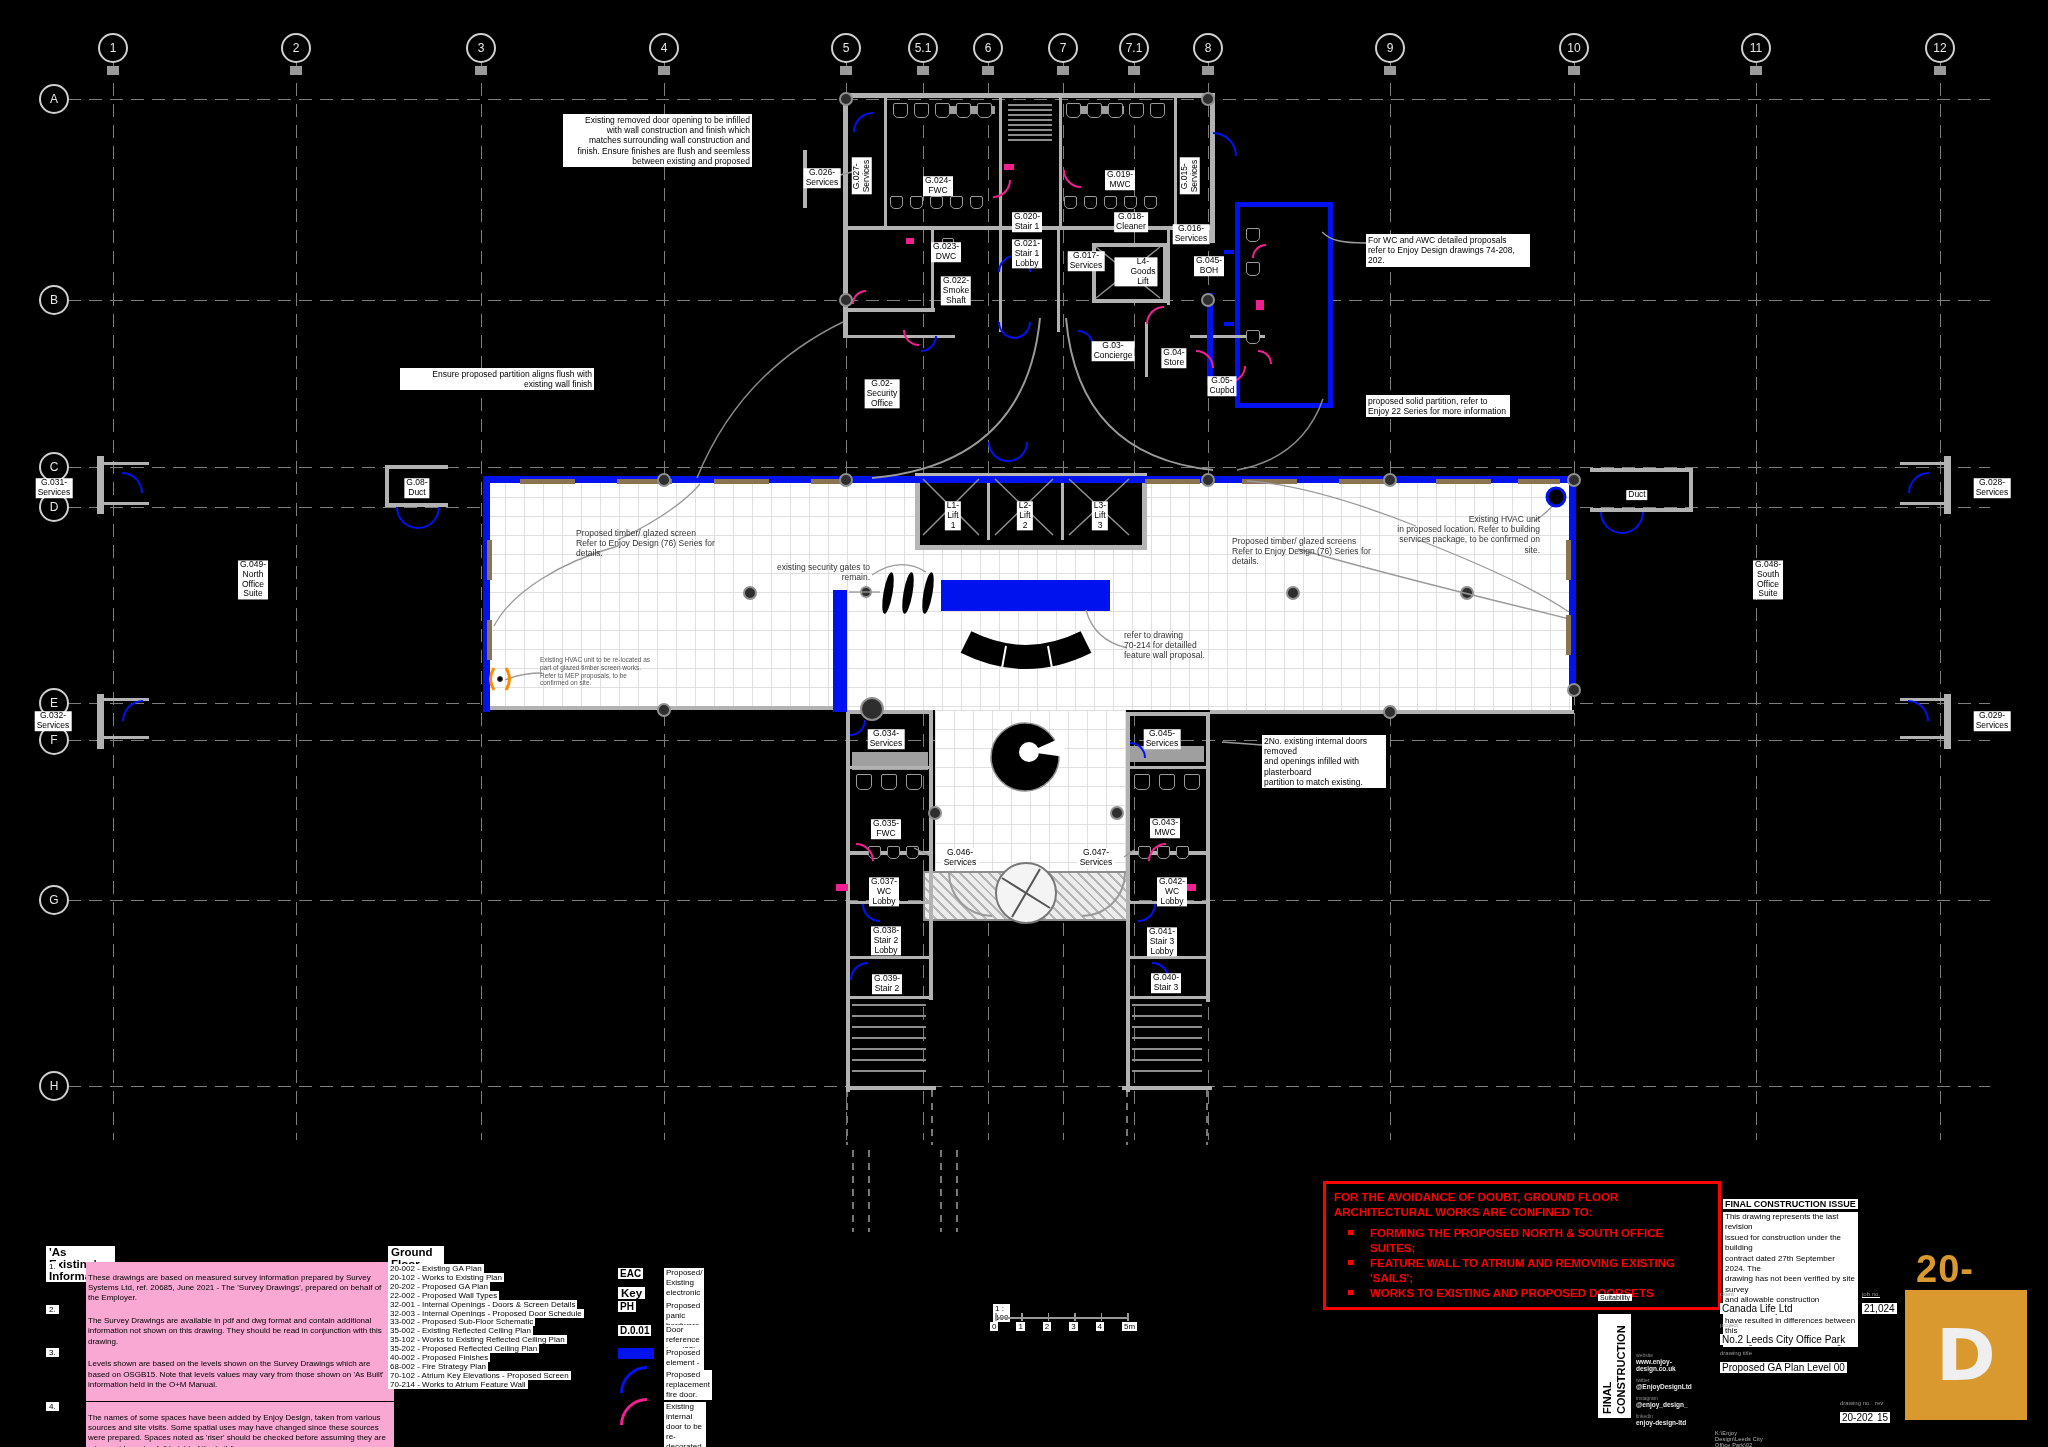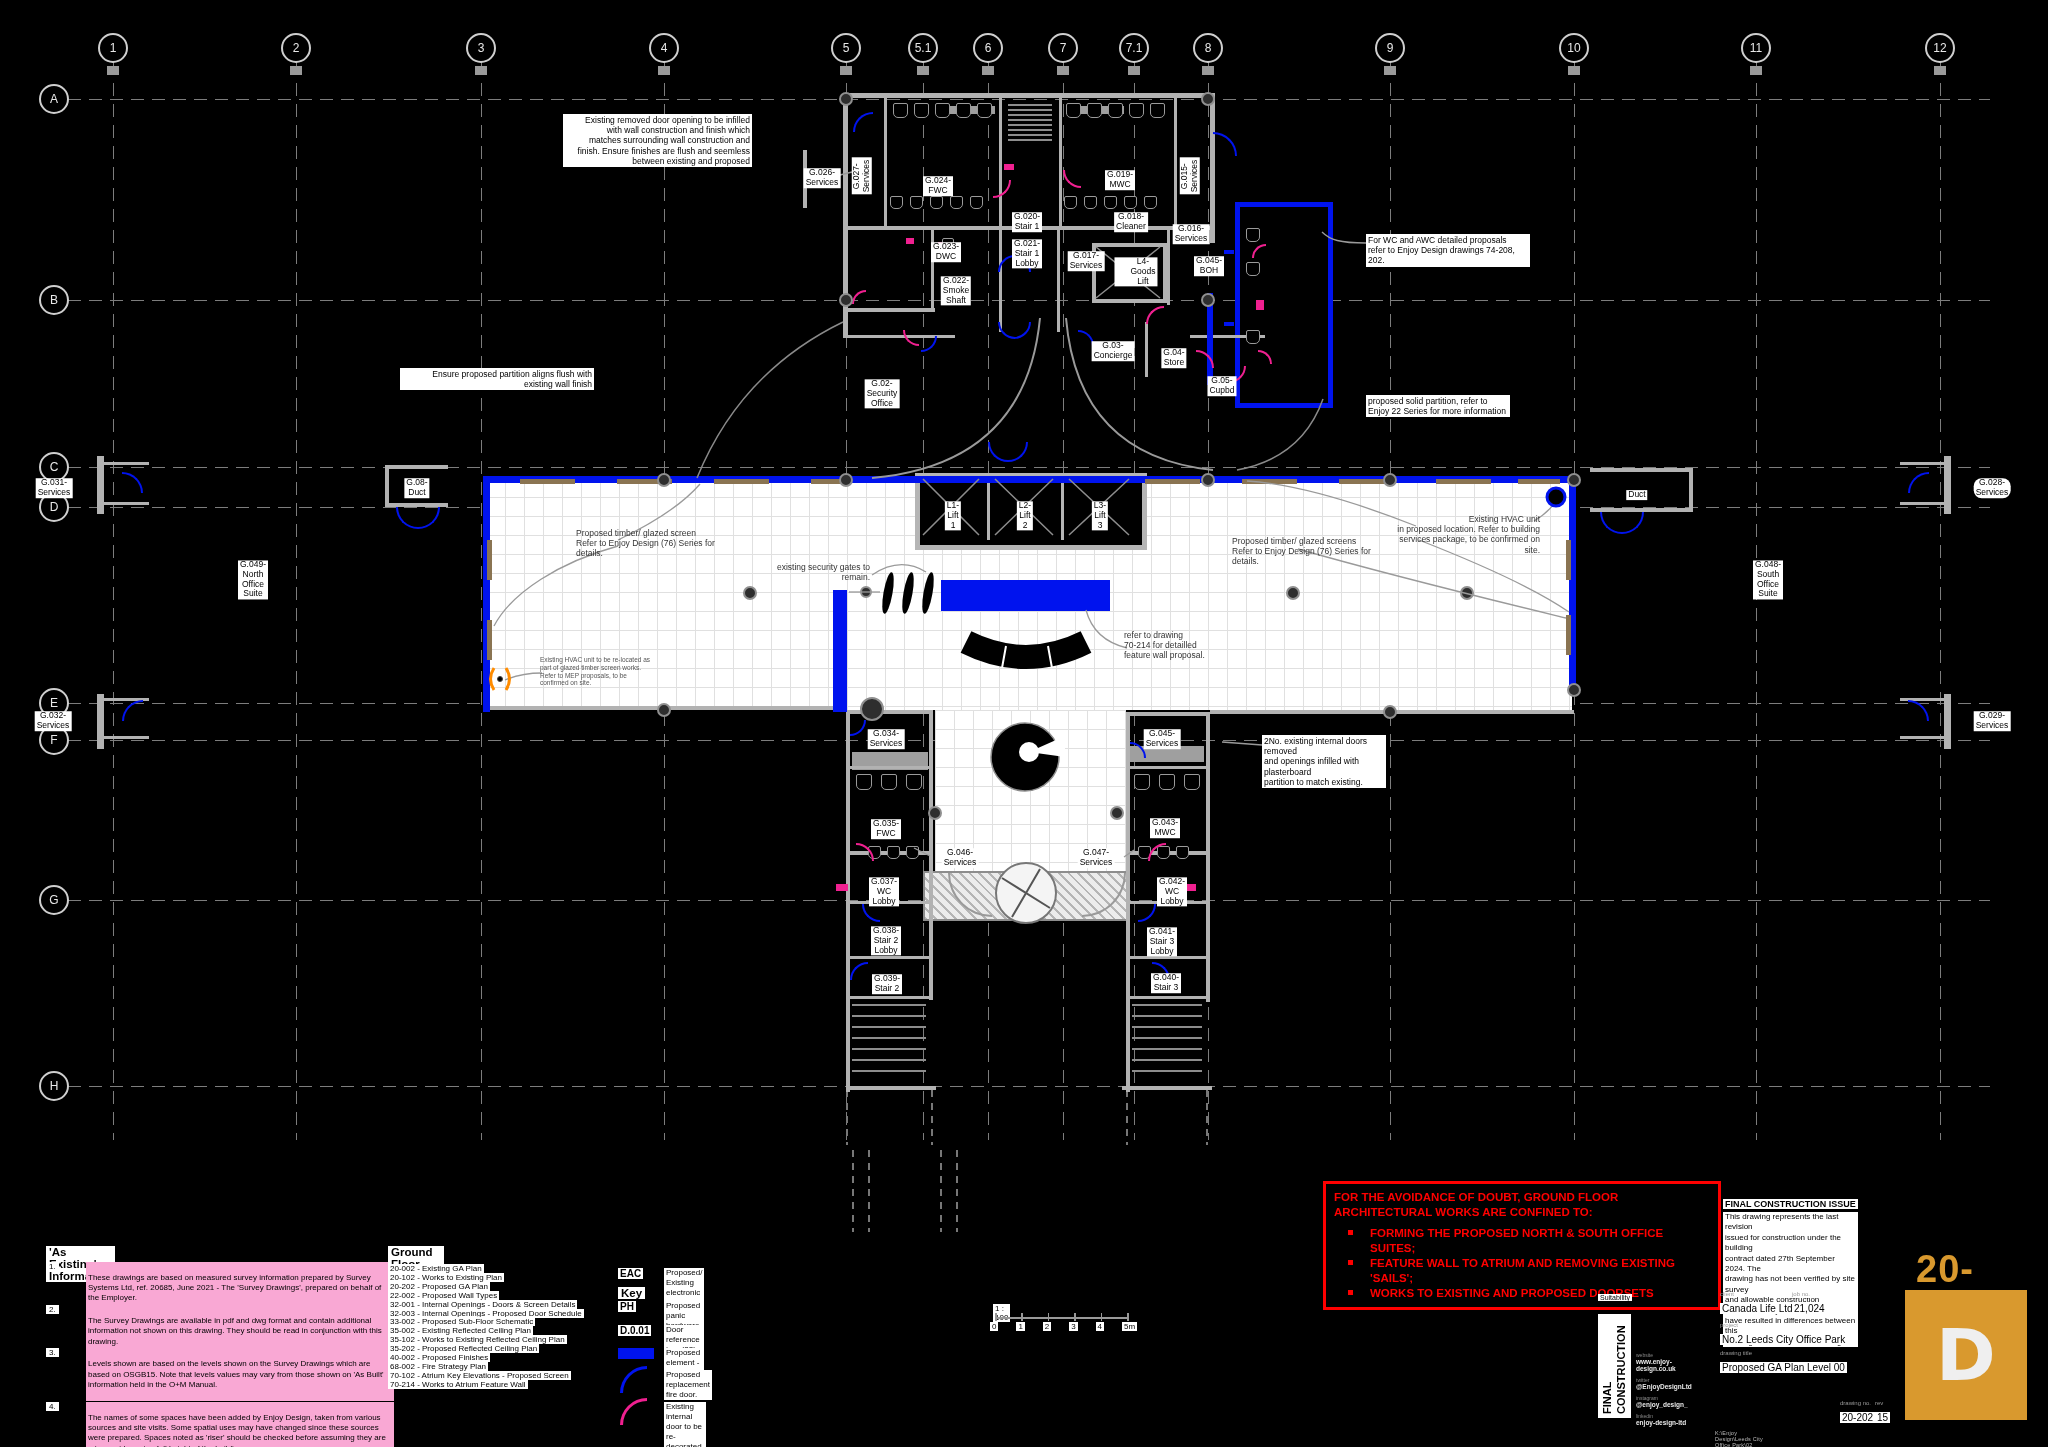--- a/index.html
+++ b/index.html
@@ -365,21 +365,21 @@
       <div class="roomlbl" style="left: 1209px; top: 266px;">G.045-BOH</div>
       <div class="roomlbl" style="left: 882px; top: 394px;">G.02-Security
 Office</div>
       <div class="roomlbl" style="left: 1113px; top: 351px;">G.03-Concierge</div>
       <div class="roomlbl" style="left: 1174px; top: 358px;">G.04-Store</div>
       <div class="roomlbl" style="left: 1222px; top: 386px;">G.05-Cupbd</div>
       <div class="roomlbl" style="left: 417px; top: 488px;">G.08-Duct</div>
       <div class="roomlbl" style="left: 1637px; top: 495px;">Duct</div>
       <div class="roomlbl" style="left: 54px; top: 488px;">G.031-Services</div>
       <div class="roomlbl" style="left: 53px; top: 721px;">G.032-Services</div>
-      <div class="roomlbl" style="left: 1992px; top: 488px; border-radius: 8px;">G.028-Services</div>
+      <div class="roomlbl" style="left: 1992px; top: 488px;">G.028-Services</div>
       <div class="roomlbl" style="left: 1992px; top: 721px;">G.029-Services</div>
       <div class="roomlbl" style="left: 253px; top: 580px;">G.049-North
 Office Suite</div>
       <div class="roomlbl" style="left: 1768px; top: 580px;">G.048-South
 Office Suite</div>
       <div class="roomlbl" style="left: 953px; top: 516px;">L1-Lift 1</div>
       <div class="roomlbl" style="left: 1025px; top: 516px;">L2-Lift 2</div>
       <div class="roomlbl" style="left: 1100px; top: 516px;">L3-Lift 3</div>
       <div class="roomlbl" style="left: 886px; top: 739px;">G.034-Services</div>
       <div class="roomlbl" style="left: 886px; top: 829px;">G.035-FWC</div>
@@ -602,21 +602,21 @@
 contract dated 27th September 2024. The
 drawing has not been verified by site survey
 and allowable construction tolerances may
 have resulted in differences between this
 drawing and the finished building.</div>
     </div>
     <div class="tb" style="left:1720px;top:1291px;">
       <div class="lab">client</div>
       <div class="val">Canada Life Ltd</div>
     </div>
-    <div class="tb" style="left:1792px;top:1291px;text-decoration:underline;">
+    <div class="tb" style="left:1862px;top:1291px;text-decoration:underline;">
       <div class="lab">job no.</div>
       <div class="val">21,024</div>
     </div>
     <div class="tb" style="left:1720px;top:1322px;">
       <div class="lab">project</div>
       <div class="val">No.2 Leeds City Office Park</div>
     </div>
     <div class="tb" style="left:1720px;top:1350px;">
       <div class="lab">drawing title</div>
       <div class="val">Proposed GA Plan Level 00</div>

